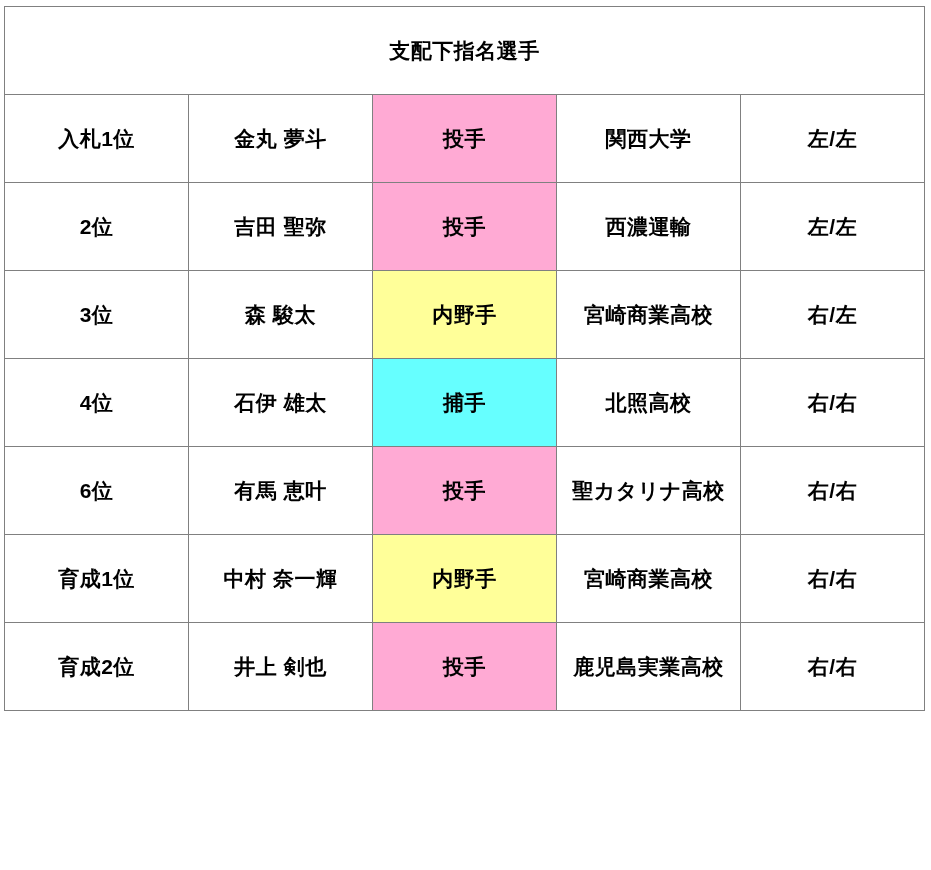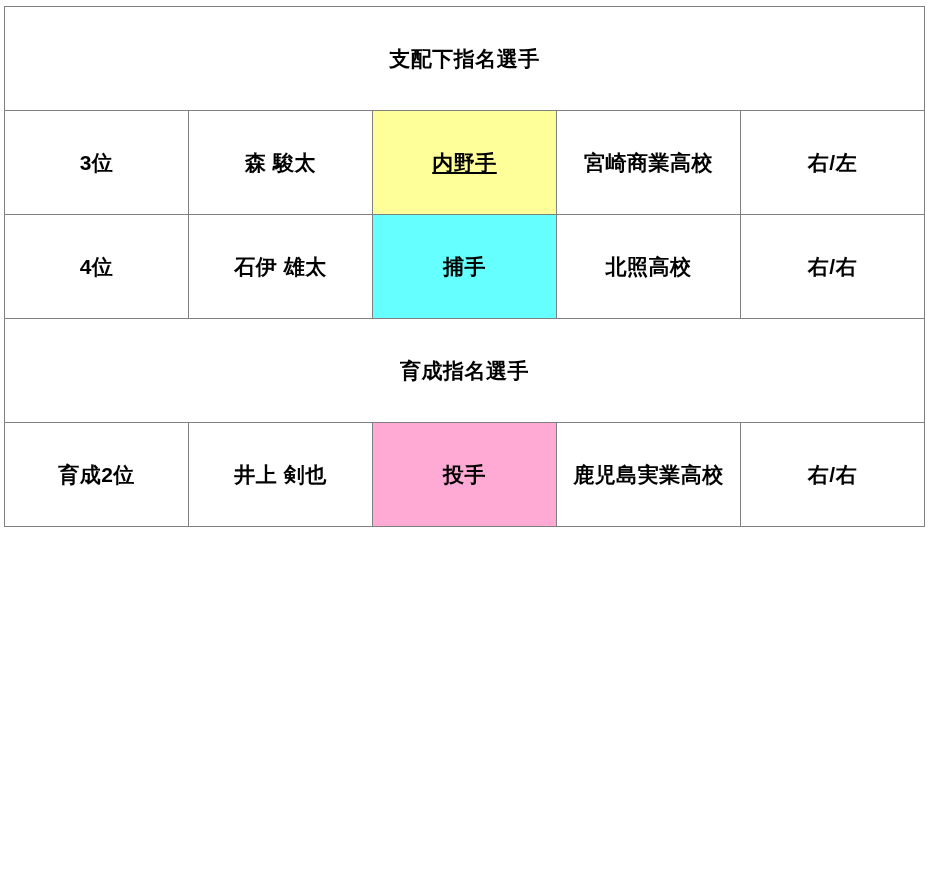--- a/index.html
+++ b/index.html
@@ -25,72 +25,97 @@
     table-layout: fixed;
   }
   table.draft td {
     border: 1px solid #808080;
     text-align: center;
     vertical-align: middle;
     font-size: 21px;
     font-weight: bold;
     letter-spacing: 0.5px;
     height: 87px;
-    padding: 8px;
+    padding: 0;
     background: #ffffff;
   }
   td.section {
     font-size: 22px;
     height: 72px;
   }
   td.rank   { width: 130px; }
   td.name   { width: 268px; }
   td.pos    { width: 143px; }
   td.team   { width: 258px; }
   td.throw  { width: 122px; }
 
   .pos-pitcher  { background: #ffaad4 !important; }
-  .pos-infield  { background: #ffff99 !important; text-decoration: underline; }
+  .pos-infield  { background: #ffff99 !important; }
   .pos-catcher  { background: #66ffff !important; }
 </style>
 </head>
 <body>
 
 <div class="sheet">
   <table class="draft">
     <tbody>
 
       <tr>
         <td class="section" colspan="5">支配下指名選手</td>
       </tr>
 
+      <tr>
+        <td class="rank">入札1位</td>
+        <td class="name">金丸 夢斗</td>
+        <td class="pos pos-pitcher">投手</td>
+        <td class="team">関西大学</td>
+        <td class="throw">左/左</td>
+      </tr>
 
+      <tr>
+        <td class="rank">2位</td>
+        <td class="name">吉田 聖弥</td>
+        <td class="pos pos-pitcher">投手</td>
+        <td class="team">西濃運輸</td>
+        <td class="throw">左/左</td>
+      </tr>
 
       <tr>
         <td class="rank">3位</td>
         <td class="name">森 駿太</td>
         <td class="pos pos-infield">内野手</td>
         <td class="team">宮崎商業高校</td>
         <td class="throw">右/左</td>
       </tr>
 
       <tr>
         <td class="rank">4位</td>
         <td class="name">石伊 雄太</td>
         <td class="pos pos-catcher">捕手</td>
         <td class="team">北照高校</td>
         <td class="throw">右/右</td>
       </tr>
 
 
+      <tr>
+        <td class="rank">6位</td>
+        <td class="name">有馬 恵叶</td>
+        <td class="pos pos-pitcher">投手</td>
+        <td class="team">聖カタリナ高校</td>
+        <td class="throw">右/右</td>
+      </tr>
+
 
       <tr>
-        <td class="section" colspan="5">育成指名選手</td>
+        <td class="rank">育成1位</td>
+        <td class="name">中村 奈一輝</td>
+        <td class="pos pos-infield">内野手</td>
+        <td class="team">宮崎商業高校</td>
+        <td class="throw">右/右</td>
       </tr>
-
 
       <tr>
         <td class="rank">育成2位</td>
         <td class="name">井上 剣也</td>
         <td class="pos pos-pitcher">投手</td>
         <td class="team">鹿児島実業高校</td>
         <td class="throw">右/右</td>
       </tr>
 
     </tbody>

